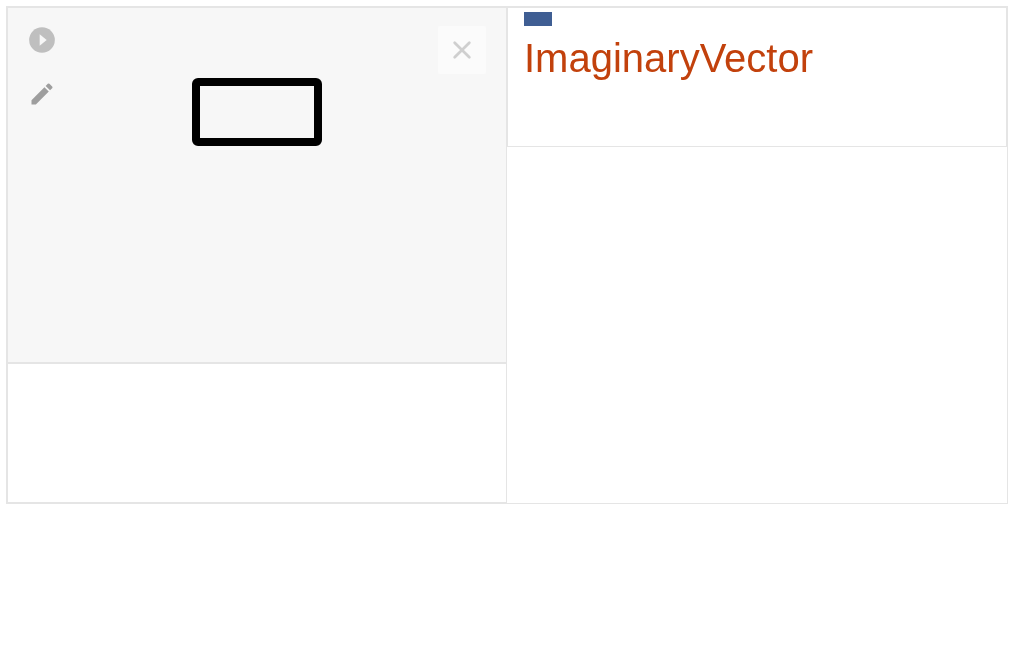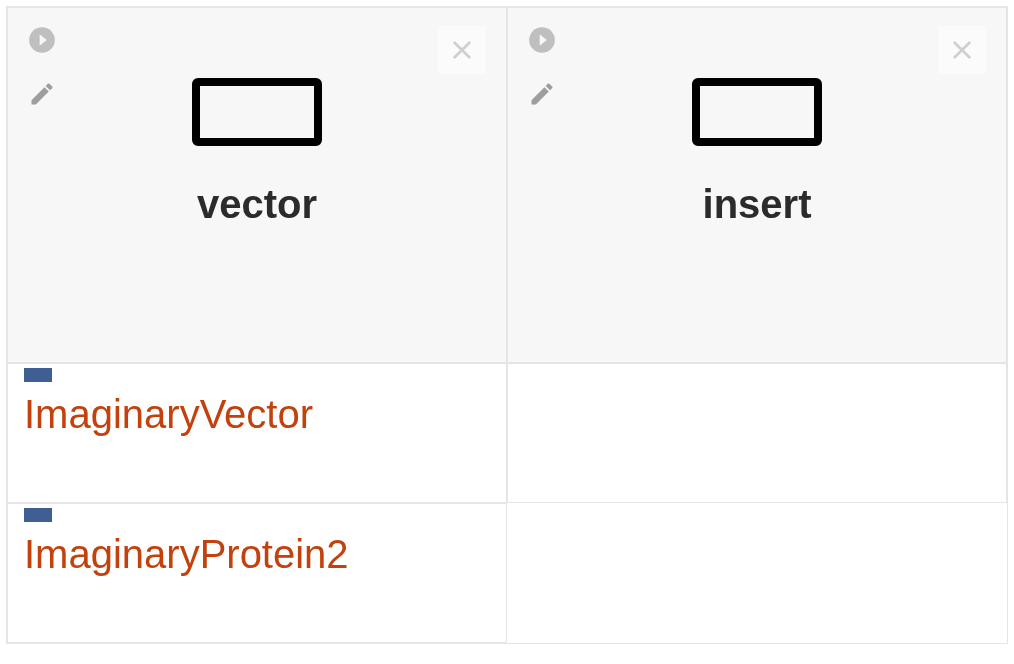--- a/index.html
+++ b/index.html
@@ -122,62 +122,30 @@
         </div>
         <span class="close-btn">
           <svg width="22" height="22" viewBox="0 0 24 24">
             <line x1="4" y1="4" x2="20" y2="20" class="close-stroke" stroke-width="3" stroke-linecap="round"></line>
             <line x1="20" y1="4" x2="4" y2="20" class="close-stroke" stroke-width="3" stroke-linecap="round"></line>
           </svg>
         </span>
       </div>
       <div class="column-label-area">
         <div class="rect-icon"></div>
-        <div class="col-title">vector</div>
       </div>
     </div>
 
-    <div class="header-cell">
-      <div class="header-top">
-        <div class="header-side-icons">
-          <span class="icon">
-            <svg width="30" height="30" viewBox="0 0 24 24">
-              <circle cx="12" cy="12" r="11" class="arrow-fill"></circle>
-              <path d="M10 7 L16 12 L10 17 Z" fill="#f7f7f7"></path>
-            </svg>
-          </span>
-          <span class="icon">
-            <svg width="28" height="28" viewBox="0 0 24 24">
-              <path d="M3 17.25V21h3.75L17.81 9.94l-3.75-3.75L3 17.25zM20.71 7.04a1 1 0 0 0 0-1.41l-2.34-2.34a1 1 0 0 0-1.41 0l-1.83 1.83 3.75 3.75 1.83-1.83z" fill="#9e9e9e"></path>
-            </svg>
-          </span>
-        </div>
-        <span class="close-btn">
-          <svg width="22" height="22" viewBox="0 0 24 24">
-            <line x1="4" y1="4" x2="20" y2="20" class="close-stroke" stroke-width="3" stroke-linecap="round"></line>
-            <line x1="20" y1="4" x2="4" y2="20" class="close-stroke" stroke-width="3" stroke-linecap="round"></line>
-          </svg>
-        </span>
-      </div>
-      <div class="column-label-area">
-        <div class="rect-icon"></div>
-        <div class="col-title">insert</div>
-      </div>
-    </div>
 
     <div class="data-cell">
       <div class="selection-chip"></div>
       <div class="entry-text">ImaginaryVector</div>
     </div>
 
 
     <div class="data-cell">
       <div class="selection-chip hidden"></div>
       <div class="entry-text"></div>
     </div>
 
-    <div class="data-cell">
-      <div class="selection-chip"></div>
-      <div class="entry-text">ImaginaryProtein2</div>
-    </div>
 
   </div>
 </div>
 
 </body></html>

